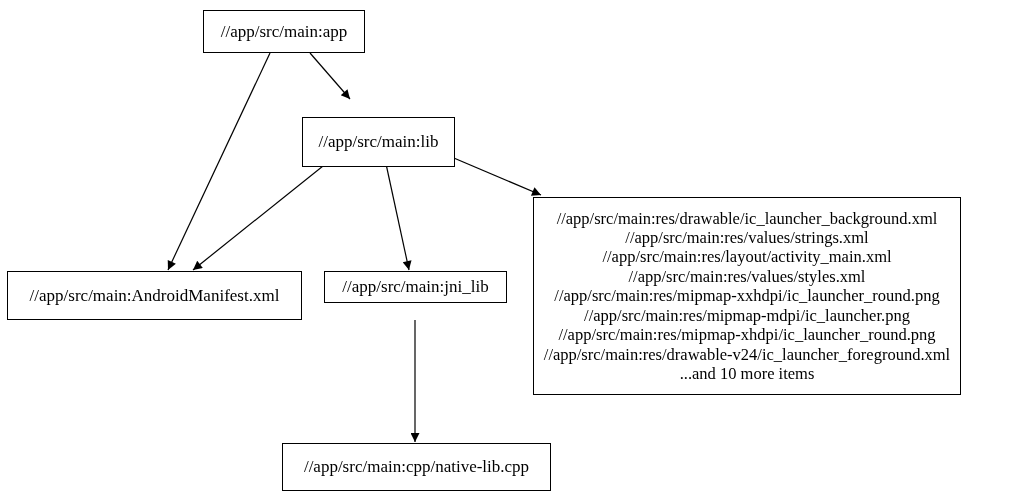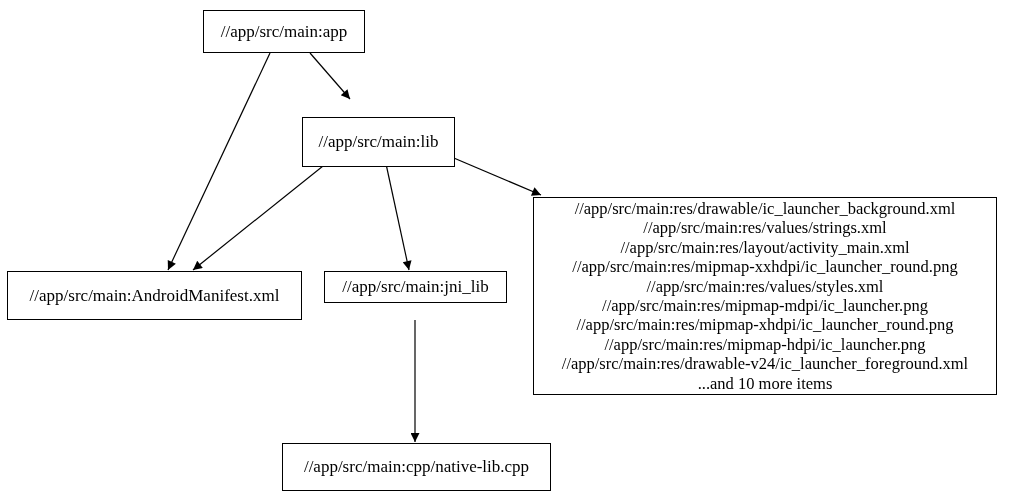--- a/index.html
+++ b/index.html
@@ -40,21 +40,21 @@
     font-size: 17px;
     line-height: 1.15;
     white-space: nowrap;
   }
   .node-app        { left: 203px; top: 10px;  width: 162px; height: 43px; }
   .node-lib        { left: 302px; top: 117px; width: 153px; height: 50px; }
   .node-manifest   { left: 7px;   top: 271px; width: 295px; height: 49px; }
   .node-jni-lib    { left: 324px; top: 271px; width: 183px; height: 32px; }
   .node-native-lib { left: 282px; top: 443px; width: 269px; height: 48px; }
   .node-resources  {
-    left: 533px; top: 197px; width: 464px; height: 198px;
+    left: 533px; top: 197px; width: 428px; height: 198px;
     flex-direction: column;
     justify-content: center;
     font-size: 16.5px;
   }
   .res-line {
     line-height: 19.4px;
     white-space: nowrap;
   }
 </style>
 </head>
@@ -89,25 +89,24 @@
   </div>
 
   <div class="node node-jni-lib">
     <span>//app/src/main:jni_lib</span>
   </div>
 
   <div class="node node-resources">
     <div class="res-line">//app/src/main:res/drawable/ic_launcher_background.xml</div>
     <div class="res-line">//app/src/main:res/values/strings.xml</div>
     <div class="res-line">//app/src/main:res/layout/activity_main.xml</div>
+    <div class="res-line">//app/src/main:res/values/styles.xml</div>
     <div class="res-line">//app/src/main:res/mipmap-xxhdpi/ic_launcher_round.png</div>
-    <div class="res-line">//app/src/main:res/values/styles.xml</div>
     <div class="res-line">//app/src/main:res/mipmap-mdpi/ic_launcher.png</div>
     <div class="res-line">//app/src/main:res/mipmap-xhdpi/ic_launcher_round.png</div>
-    <div class="res-line">//app/src/main:res/mipmap-hdpi/ic_launcher.png</div>
     <div class="res-line">//app/src/main:res/drawable-v24/ic_launcher_foreground.xml</div>
     <div class="res-line">...and 10 more items</div>
   </div>
 
   <div class="node node-native-lib">
     <span>//app/src/main:cpp/native-lib.cpp</span>
   </div>
 
 </div>
 

